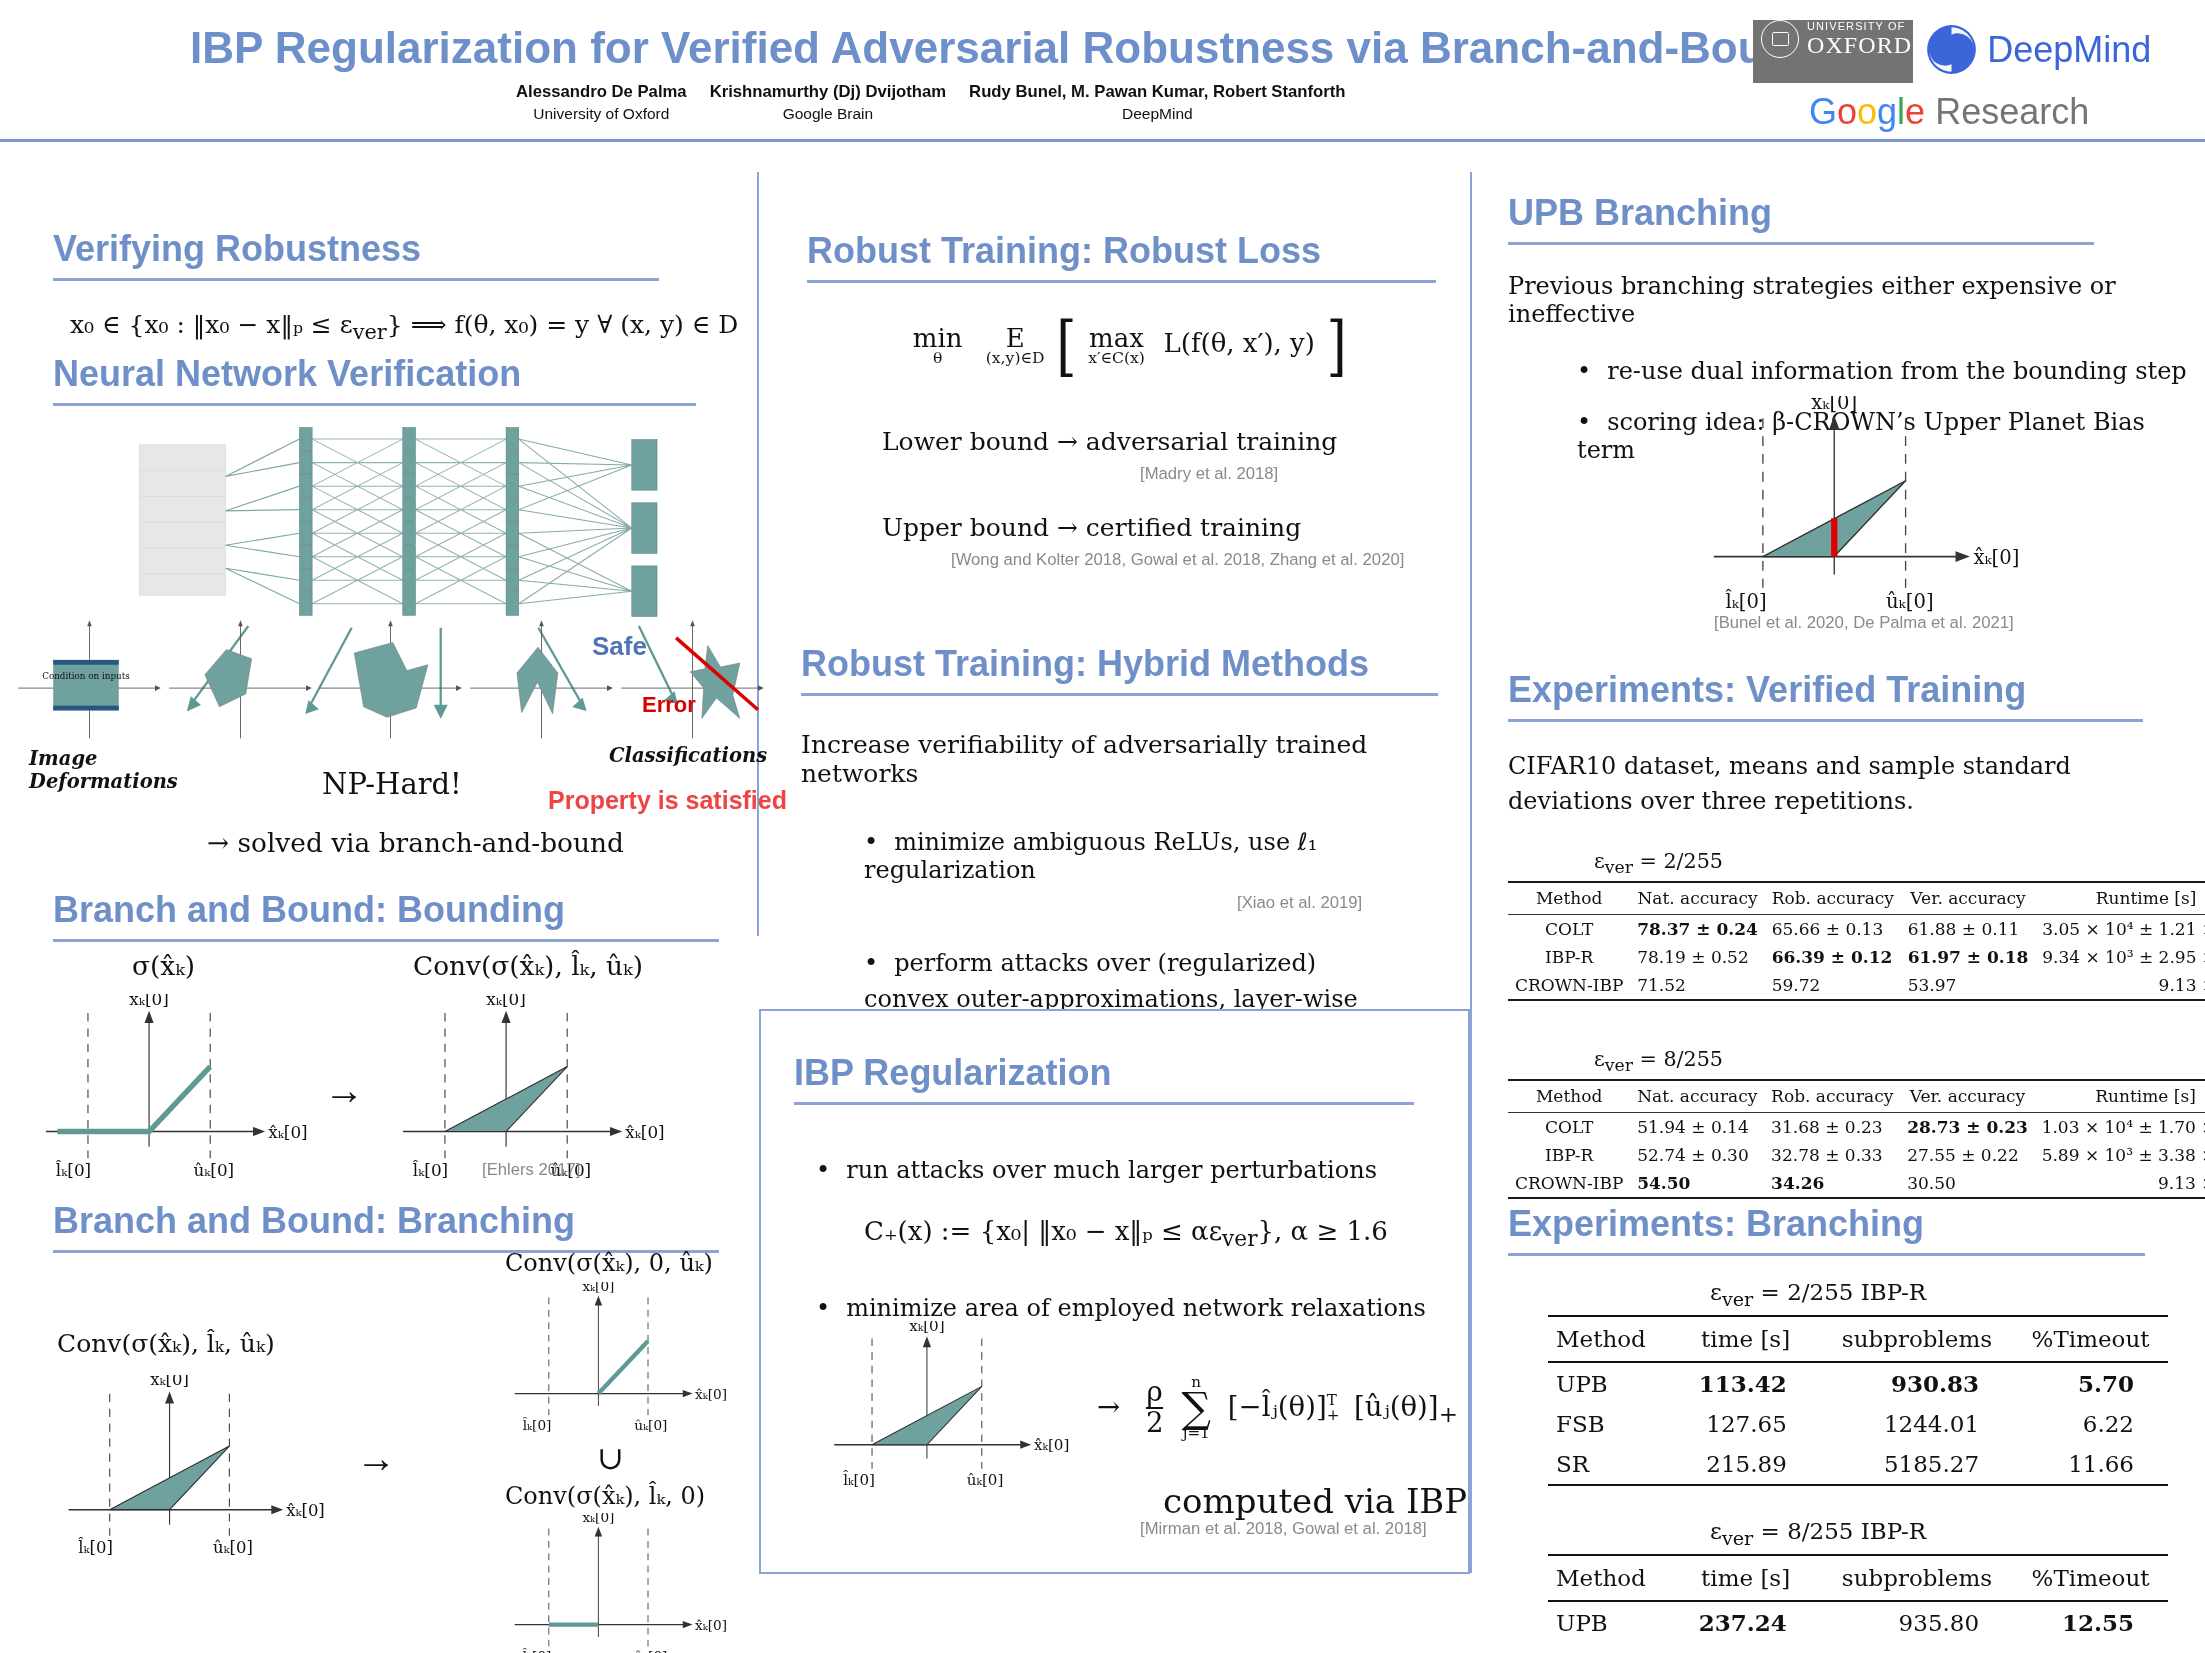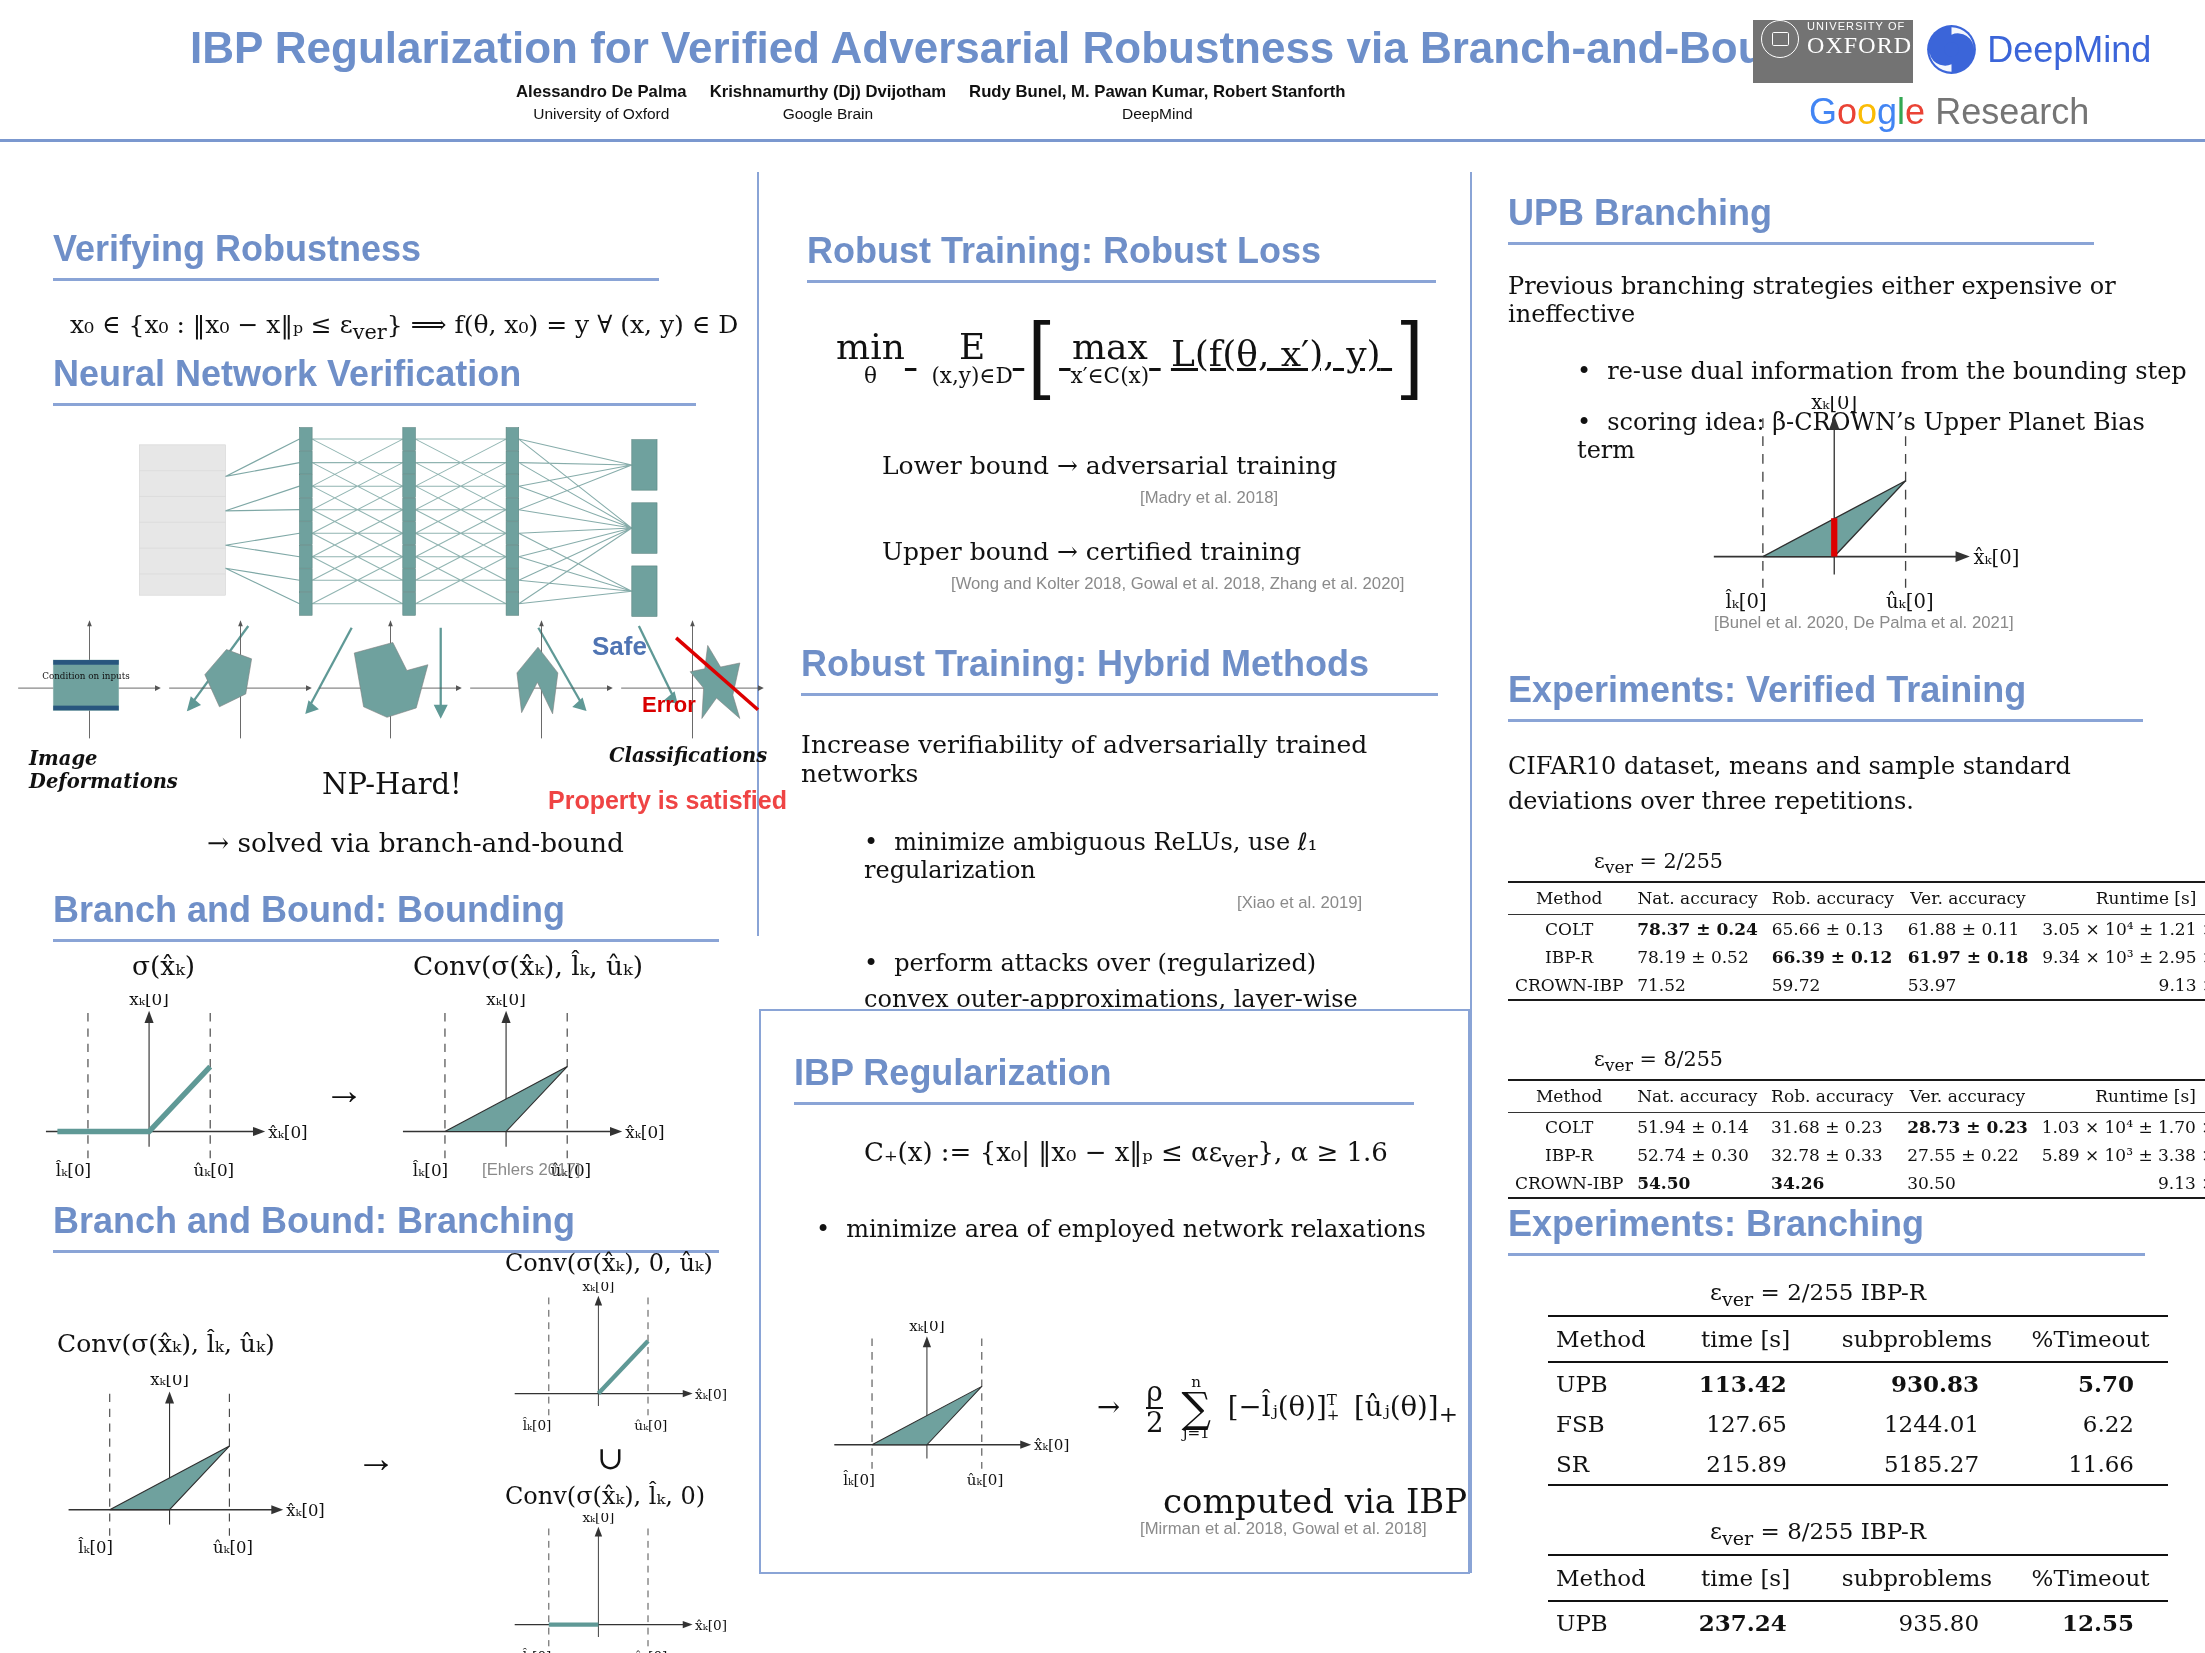--- a/index.html
+++ b/index.html
@@ -305,21 +305,21 @@
     <line x1="70" y1="180" x2="150" y2="180" stroke="#5f9996" stroke-width="7"></line>
     <text x="150" y="14" text-anchor="middle" font-size="22">xₖ[0]</text>
     <text x="306" y="188" font-size="22">x̂ₖ[0]</text>
     <text x="28" y="238" font-size="22">l̂ₖ[0]</text>
     <text x="208" y="238" font-size="22">ûₖ[0]</text>
   </svg>
 
   <div class="abs" style="left:807px;top:230px;width:649px;">
     <div class="sec-head">Robust Training: Robust Loss</div>
     <div class="sec-rule" style="width:629px;margin-top:8px;"></div>
-    <div class="serif formula" style="margin-top:32px;text-align:center;font-size:36px;text-decoration:underline;">
+    <div class="serif formula" style="margin-top:32px;text-align:center;font-size:26px;">
       <span class="mstack">
           <span>min</span>
           <span class="msub">θ</span>
         </span>
       <span class="mstack" style="margin-left:15px;">
           <span>E</span>
           <span class="msub">(x,y)∈D</span>
         </span>
       <span class="bigbr">[</span>
       <span class="mstack">
@@ -345,20 +345,23 @@
     <div class="cit" style="margin-top:9.2px;margin-left:436px;">[Xiao et al. 2019]</div>
     <div class="serif bullet" style="margin-top:32px;margin-left:63px;width:517px;line-height:1.5;">
       <span class="dot">•</span><span>perform attacks over (regularized) convex outer-approximations, layer-wise</span>
     </div>
     <div class="cit" style="margin-top:9.2px;margin-left:385px;">[Balunovic and Vechev 2020]</div>
   </div>
 
   <div class="abs ibpbox" style="left:759px;top:1009px;width:711px;height:565px;box-sizing:border-box;">
     <div class="sec-head" style="margin:41px 0 0 33px;">IBP Regularization</div>
     <div class="sec-rule" style="width:620px;margin:8px 0 0 33px;"></div>
+    <div class="serif bullet" style="margin:51px 0 0 55px;">
+      <span class="dot">•</span><span>run attacks over much larger perturbations</span>
+    </div>
     <div class="serif formula" style="margin:32px 0 0 103px;font-size:26px;">
       <span>C₊(x) := {x₀| ‖x₀ − x‖ₚ ≤ αε</span><sub>ver</sub><span>}, α ≥ 1.6</span>
     </div>
     <div class="serif bullet" style="margin:43px 0 0 55px;">
       <span class="dot">•</span><span>minimize area of employed network relaxations</span>
     </div>
 
     <svg class="abs" style="left:63px;top:310px;" width="247" height="172" viewBox="0 0 360 250">
       <line x1="70" y1="25" x2="70" y2="215" stroke="#444" stroke-width="1.5" stroke-dasharray="11 9"></line>
       <line x1="230" y1="25" x2="230" y2="215" stroke="#444" stroke-width="1.5" stroke-dasharray="11 9"></line>

